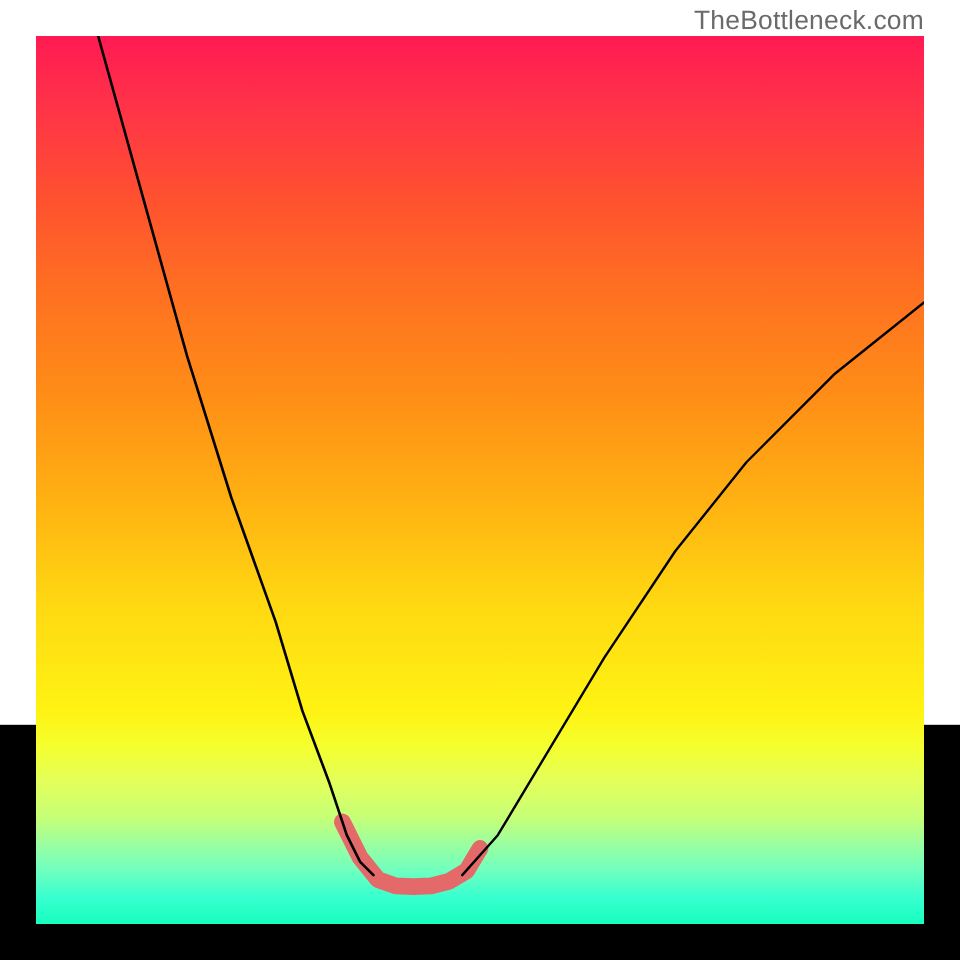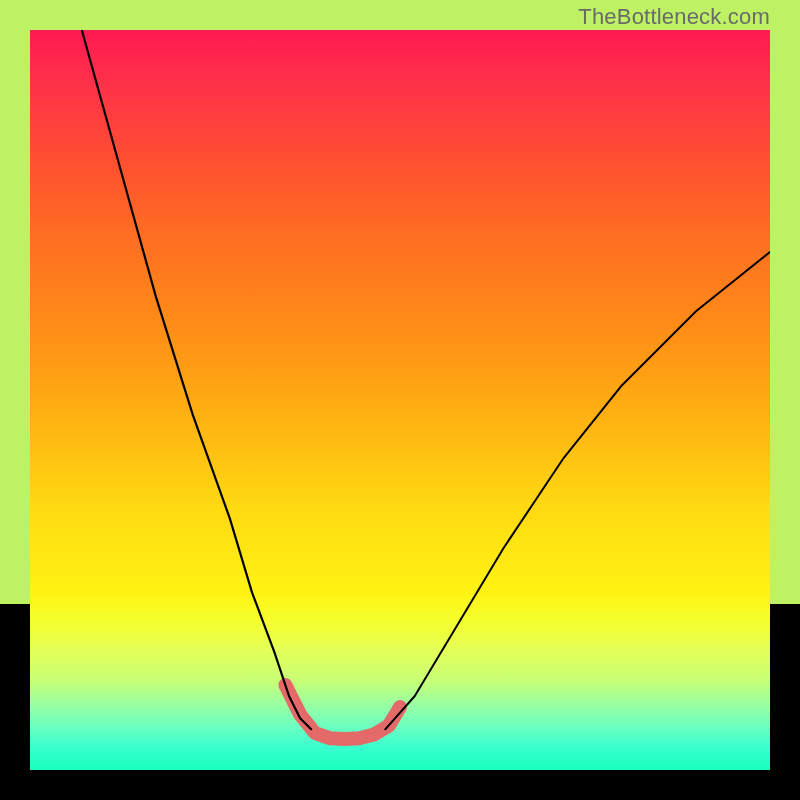--- a/index.html
+++ b/index.html
@@ -10,21 +10,21 @@
     background: #000;
     overflow: hidden;
     font-family: Arial, Helvetica, sans-serif;
   }
   .frame {
     position: absolute;
     left: 0;
     top: 0;
     width: 800px;
     height: 604px;
-    background: #bef264;
+    background: #ffffff;
   }
   .plot-area {
     position: absolute;
     left: 30px;
     top: 30px;
     width: 740px;
     height: 740px;
     background: linear-gradient(to bottom,
       #ff1a52 0%,
       #ff3348 8%,

